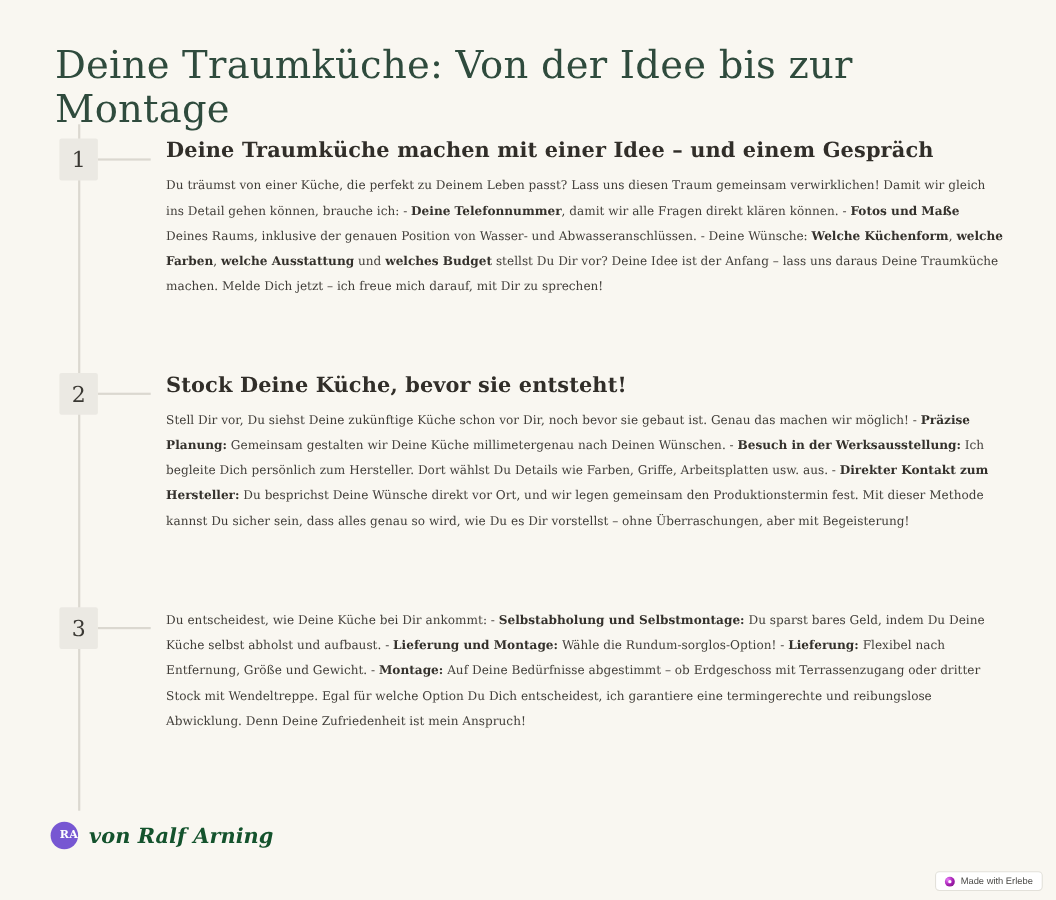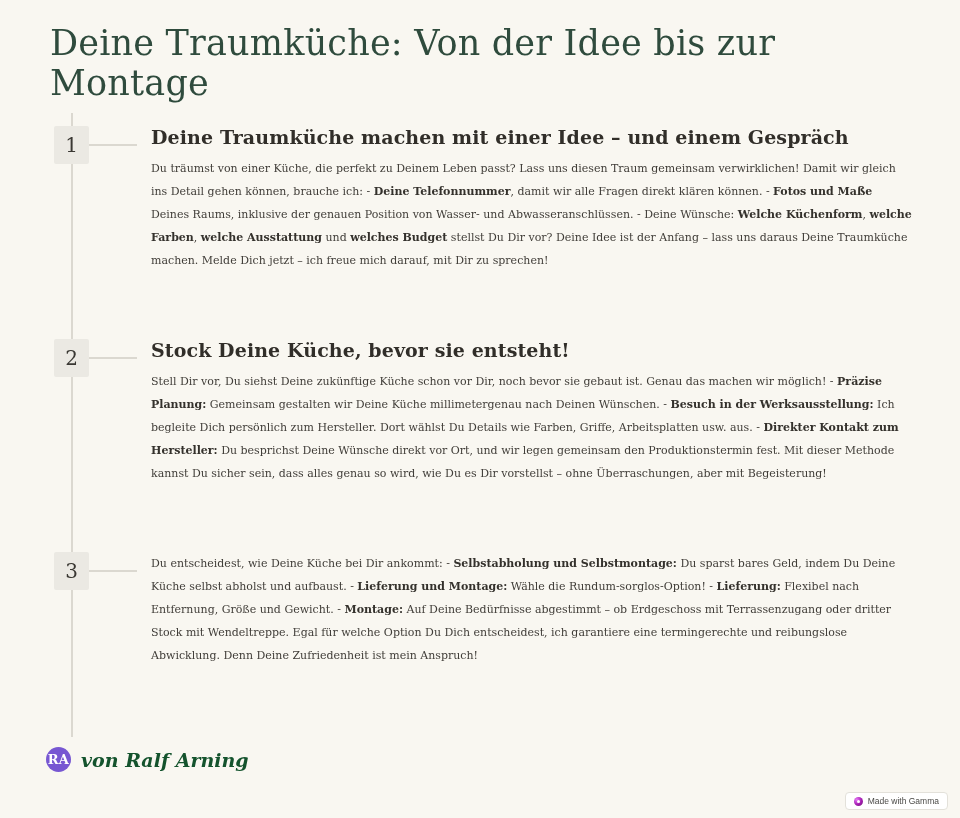--- a/index.html
+++ b/index.html
@@ -5,21 +5,21 @@
   html, body { margin: 0; padding: 0; }
   body {
     width: 960px; height: 818px;
     background: #f9f7f1;
     font-family: "DejaVu Serif", "Liberation Serif", serif;
     position: relative;
     overflow: hidden;
   }
   .page-title {
     position: absolute;
-    left: 50px; top: 23px;
+    left: 50px; top: 40px;
     width: 860px;
     margin: 0;
     font-size: 35px;
     font-weight: 500;
     color: #2f4b3d;
     letter-spacing: 0.2px;
   }
   .timeline {
     position: absolute;
     left: 71px; top: 113px;
@@ -72,23 +72,23 @@
   .byline {
     position: absolute;
     left: 46px; top: 747px;
     display: flex; align-items: center; gap: 10px;
   }
   .avatar {
     width: 25px; height: 25px;
     border-radius: 50%;
     background: #7757d2;
     color: #ffffff;
-    font-size: 13px;
+    font-size: 10px;
     font-weight: bold;
-    display: flex; align-items: center; justify-content: center;
+    display: flex; align-items: center; justify-content: flex-end;
     letter-spacing: 0.3px;
   }
   .byline-text {
     font-size: 19px;
     font-weight: bold;
     color: #14532d;
     font-style: italic;
   }
   .gamma-badge {
     position: absolute;
@@ -163,14 +163,14 @@
 
 <div class="byline">
   <div class="avatar">
     <span>RA</span>
   </div>
   <span class="byline-text">von Ralf Arning</span>
 </div>
 
 <a class="gamma-badge">
   <span class="gamma-badge-icon"></span>
-  <span class="gamma-badge-label">Made with Gamma</span>
+  <span class="gamma-badge-label">Made with Erlebe</span>
 </a>
 
 </body></html>

